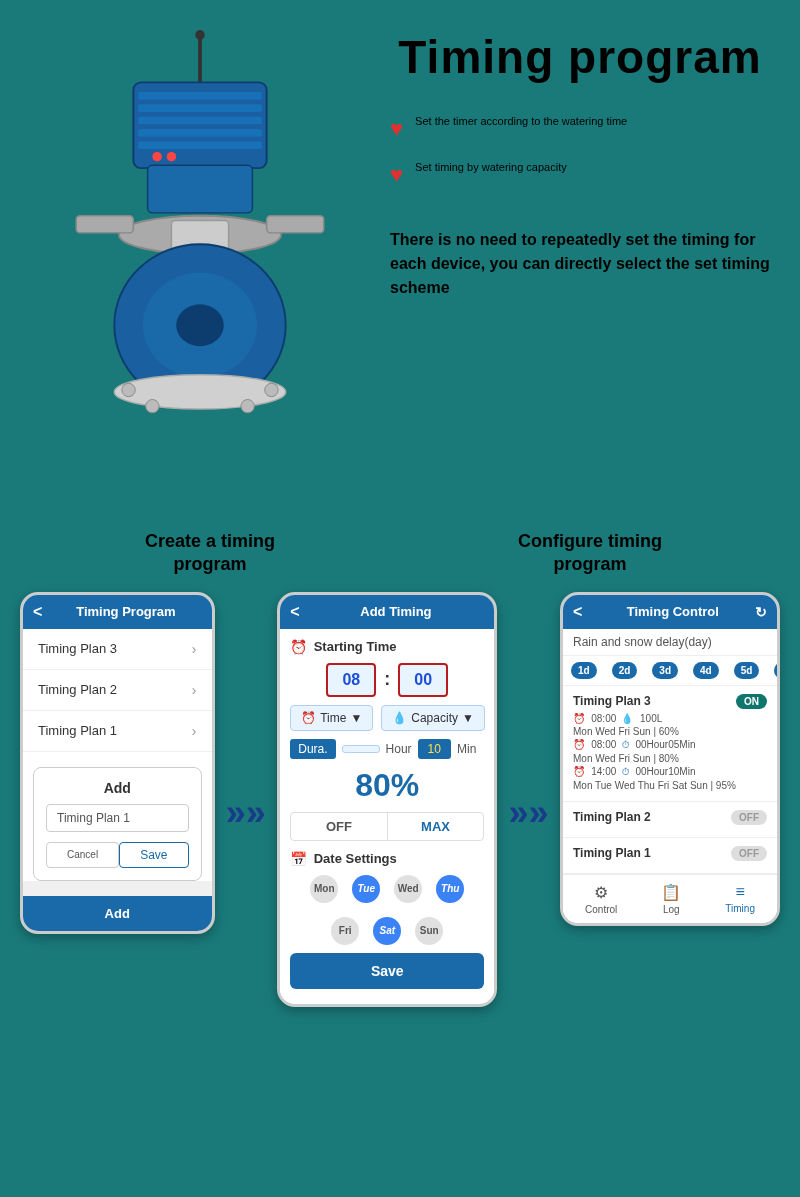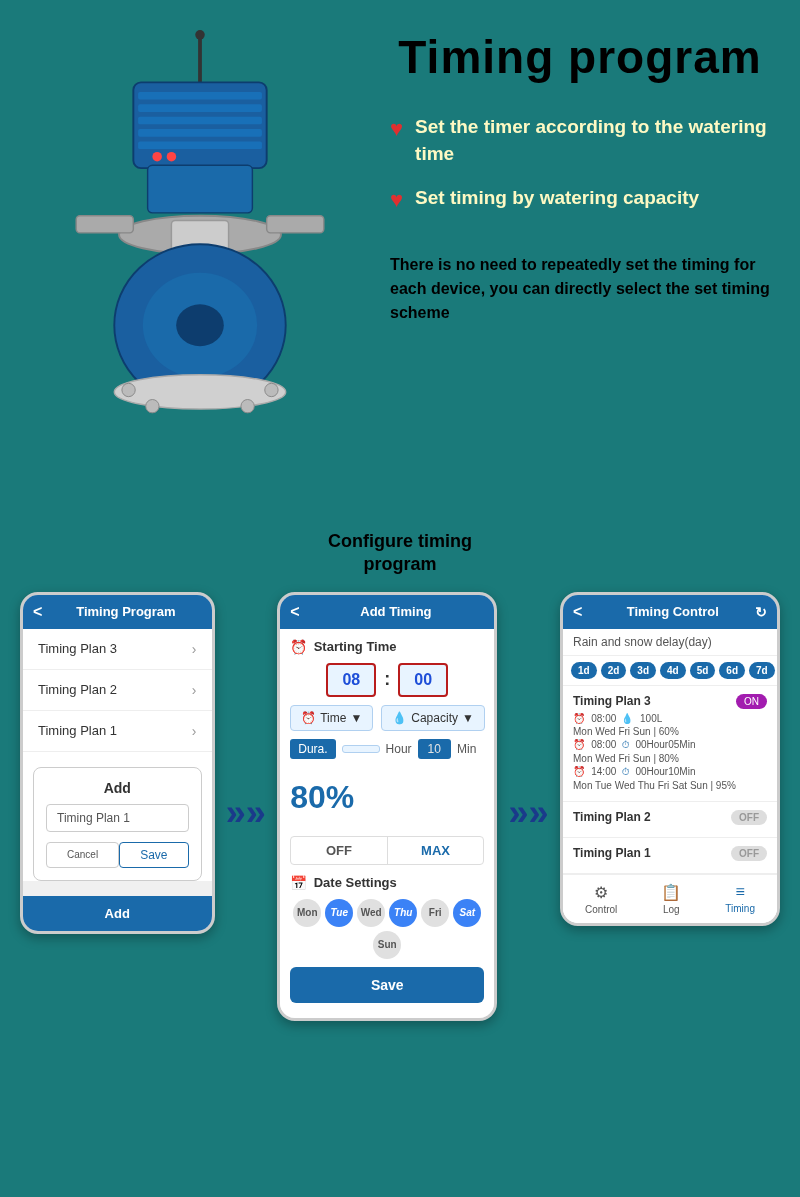--- a/index.html
+++ b/index.html
@@ -61,23 +61,23 @@
 
     .heart-icon {
       color: #e03030;
       font-size: 22px;
       margin-right: 12px;
       margin-top: 2px;
       flex-shrink: 0;
     }
 
     .feature-text {
-      font-size: 19px;
-      font-weight: bold;
-      color: #fef9c3;
+      font-size: 11px;
+      font-weight: normal;
+      color: #000000;
       line-height: 1.4;
     }
 
     .description-text {
       font-size: 16px;
       font-weight: bold;
       color: #000;
       line-height: 1.5;
       margin-top: 40px;
     }
@@ -317,37 +317,37 @@
     .duration-label {
       background: #1a6aaa;
       color: white;
       padding: 3px 8px;
       border-radius: 3px;
       font-size: 12px;
     }
 
     .duration-input {
       background: #1a6aaa;
-      color: #e5e5e5;
+      color: #fde047;
       padding: 3px 10px;
       border-radius: 3px;
       font-size: 12px;
     }
 
     .duration-text {
       color: #555;
       font-size: 12px;
     }
 
     .percent-display {
-      text-align: left;
+      text-align: center;
       font-size: 32px;
       font-weight: bold;
       color: #1a6aaa;
-      margin: 20px 0;
+      margin: 8px 0;
     }
 
     .off-max-row {
       display: flex;
       border: 1px solid #ddd;
       border-radius: 4px;
       overflow: hidden;
       margin-bottom: 10px;
     }
 
@@ -367,21 +367,21 @@
     .max-btn { color: #1a6aaa; }
 
     .date-settings-row {
       display: flex;
       align-items: center;
       margin-bottom: 8px;
     }
 
     .day-buttons {
       display: flex;
-      gap: 4px;
+      gap: 14px;
       flex-wrap: wrap;
       margin-bottom: 8px;
       justify-content: center;
     }
 
     .day-btn {
       width: 28px;
       height: 28px;
       border-radius: 50%;
       display: flex;
@@ -422,21 +422,21 @@
     .rain-snow-bar {
       background: white;
       padding: 6px 10px;
       font-size: 12px;
       color: #555;
       border-bottom: 1px solid #eee;
     }
 
     .day-selector-row {
       display: flex;
-      gap: 4px;
+      gap: 15px;
       padding: 6px 8px;
       border-bottom: 1px solid #eee;
     }
 
     .day-pill {
       background: #1a6aaa;
       color: white;
       border-radius: 12px;
       padding: 3px 7px;
       font-size: 10px;
@@ -455,26 +455,26 @@
       margin-bottom: 4px;
     }
 
     .plan-name {
       font-size: 12px;
       font-weight: bold;
       color: #333;
     }
 
     .toggle-on {
-      background: #a21caf;
+      background: #0f766e;
       color: white;
       border-radius: 10px;
       padding: 2px 8px;
       font-size: 10px;
-      font-weight: normal;
+      font-weight: bold;
     }
 
     .toggle-off {
       background: #ddd;
       color: #999;
       border-radius: 10px;
       padding: 2px 8px;
       font-size: 10px;
       font-weight: bold;
     }
@@ -576,20 +576,21 @@
       </div>
     </div>
 
     <p class="description-text">There is no need to repeatedly set the timing for each device, you can directly select the set timing scheme</p>
   </div>
 </div>
 
 <div class="bottom-section">
 
   <div class="steps-header">
+    <div class="step-title">Create a timing program</div>
     <div class="step-title">Configure timing program</div>
   </div>
 
   <div class="phones-row">
 
     <div class="phone-container">
       <div class="phone-frame">
         <div class="phone-header">
           <span class="back-arrow">&lt;</span>
           <span class="header-title">Timing Program</span>

